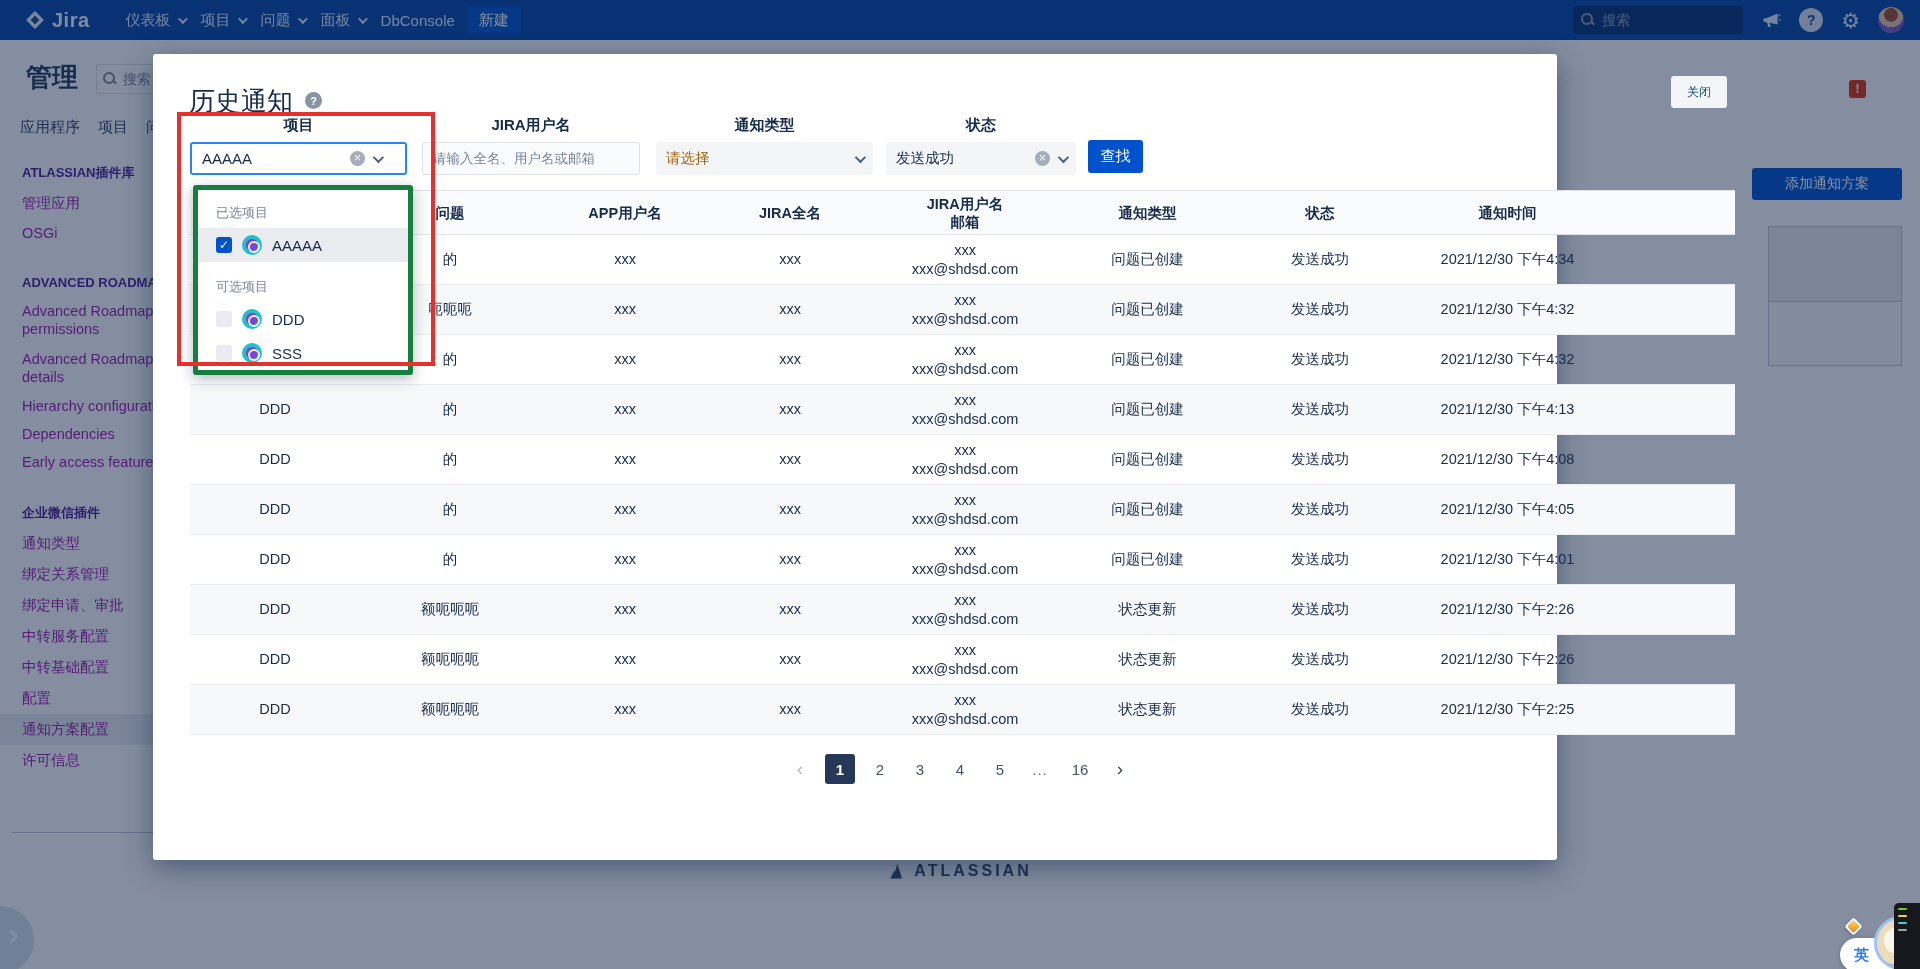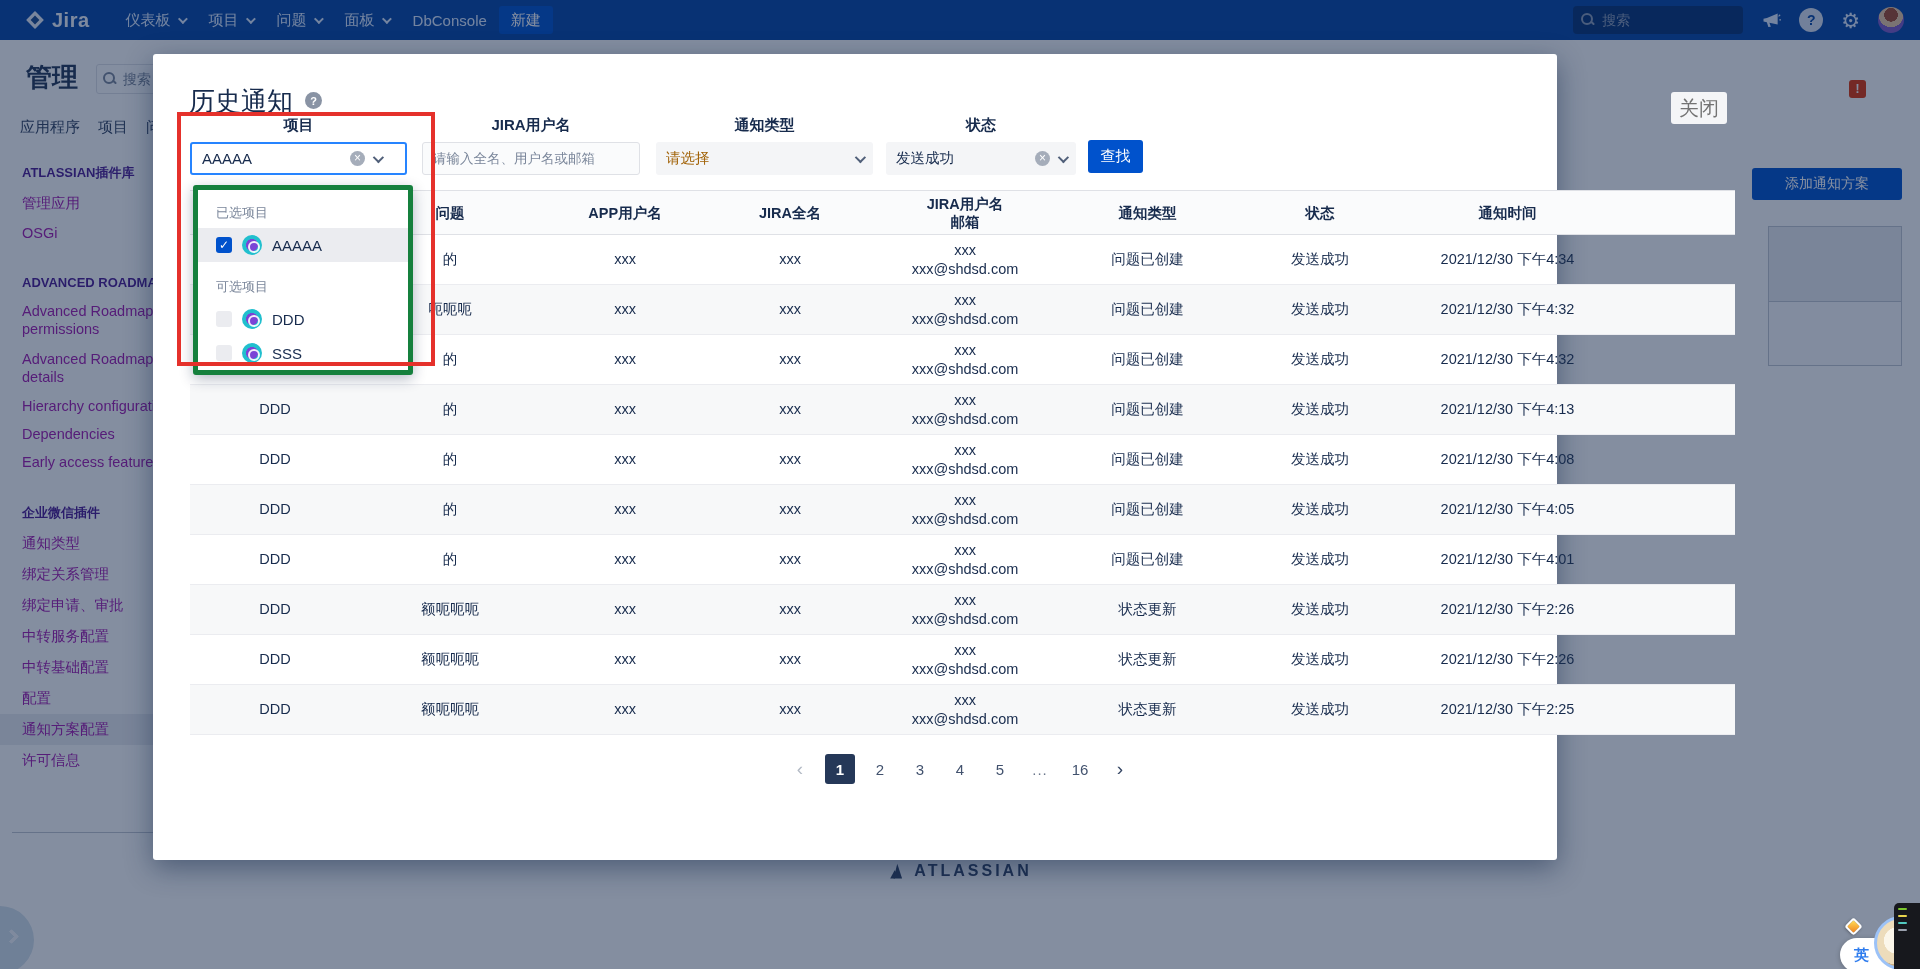--- a/index.html
+++ b/index.html
@@ -5,21 +5,21 @@
   * { margin:0; padding:0; box-sizing:border-box; }
   html,body { width:1920px; height:969px; overflow:hidden; }
   body { font-family:"Liberation Sans","DejaVu Sans",sans-serif; background:#fff; position:relative; }
   #app { position:absolute; inset:0; overflow:hidden; }
 
   
   .navbar { position:absolute; left:0; top:0; width:1920px; height:40px; background:#0747A6;
             display:flex; align-items:center; padding:0 16px; z-index:10; }
   .nav-logo { display:flex; align-items:center; gap:6px; margin-left:8px; margin-right:36px; cursor:pointer; }
   .nav-logo .logo-text { color:#F2F6FC; font-size:20px; font-weight:bold; letter-spacing:.5px; }
-  .nav-menus { display:flex; align-items:center; gap:24px; }
+  .nav-menus { display:flex; align-items:center; gap:16px; }
   .nav-menu { color:#DEEBFF; font-size:15px; display:flex; align-items:center; gap:7px; cursor:pointer; }
   .chev { width:7px; height:7px; border-right:2px solid #DEEBFF; border-bottom:2px solid #DEEBFF;
           transform:rotate(45deg) translateY(-2px); display:inline-block; }
   .nav-menu:not(.chevron) .chev { display:none; }
   .btn-create { margin-left:12px; background:#0052CC; color:#fff; font-size:15px; border:none;
                 border-radius:3px; padding:5px 12px; height:28px; cursor:pointer; }
   .nav-right { margin-left:auto; display:flex; align-items:center; gap:18px; }
   .nav-search { width:170px; height:28px; background:rgba(9,30,66,.48); border-radius:4px;
                 display:flex; align-items:center; padding:0 8px; gap:7px; }
   .nav-search input { background:transparent; border:none; outline:none; color:#CFDCF1; font-size:14px; width:120px; }
@@ -79,22 +79,22 @@
   
   .blanket { position:absolute; inset:0; background:rgba(9,30,66,.5); z-index:50; }
 
   
   .modal { position:absolute; left:153px; top:54px; width:1404px; height:806px; background:#fff;
            border-radius:3px; box-shadow:0 8px 28px rgba(9,30,66,.45); z-index:60; }
   .modal-title { position:absolute; left:36px; top:30px; font-size:26px; font-weight:500; color:#172B4D; }
   .modal-help { position:absolute; left:152px; top:38px; width:17px; height:17px; border-radius:50%;
                 background:#8993A4; color:#fff; font-size:11px; font-weight:bold; display:flex;
                 align-items:center; justify-content:center; cursor:pointer; }
-  .btn-close { position:absolute; left:1518px; top:38px; width:56px; height:32px; background:#F4F5F7;
-               border:none; border-radius:3px; color:#737373; font-size:20px; cursor:pointer; }
+  .btn-close { position:absolute; left:1518px; top:22px; width:56px; height:32px; background:#F4F5F7;
+               border:none; border-radius:3px; color:#0c4a6e; font-size:12px; cursor:pointer; }
 
   .fgroup { position:absolute; top:62px; }
   .fgroup .flabel { text-align:center; font-size:15px; font-weight:bold; color:#172B4D; margin-bottom:7px; }
   .fcontrol { height:33px; border-radius:3px; display:flex; align-items:center; padding:0 10px; gap:8px; }
   .fc-project { width:217px; border:2px solid #2684FF; background:#fff; }
   .fc-project input { border:none; outline:none; width:140px; font-size:15px; color:#172B4D; background:transparent; }
   .fc-user { width:218px; border:1px solid #DFE1E6; background:#FAFBFC; }
   .fc-user input { border:none; outline:none; width:190px; font-size:13.5px; color:#344563; background:transparent; }
   .fc-user input::placeholder { color:#7A869A; }
   .fc-select { background:#F4F5F7; }

